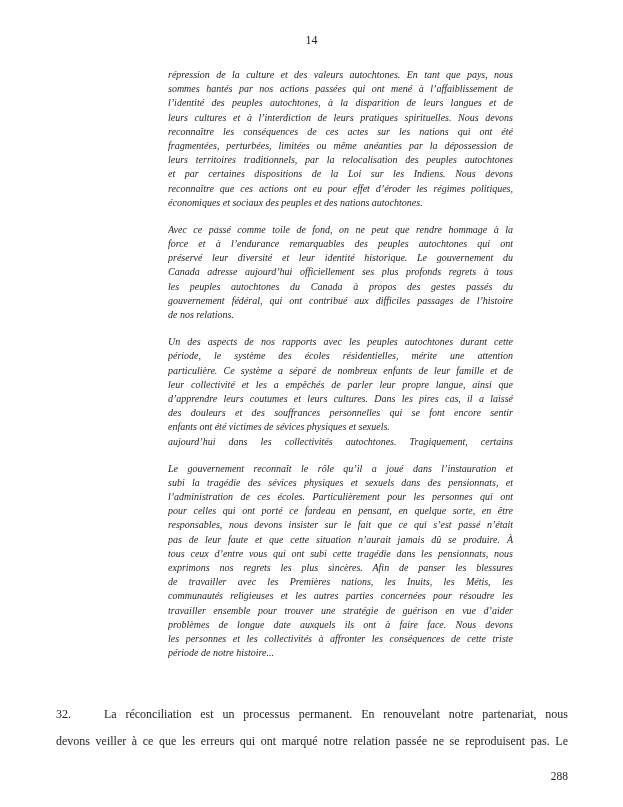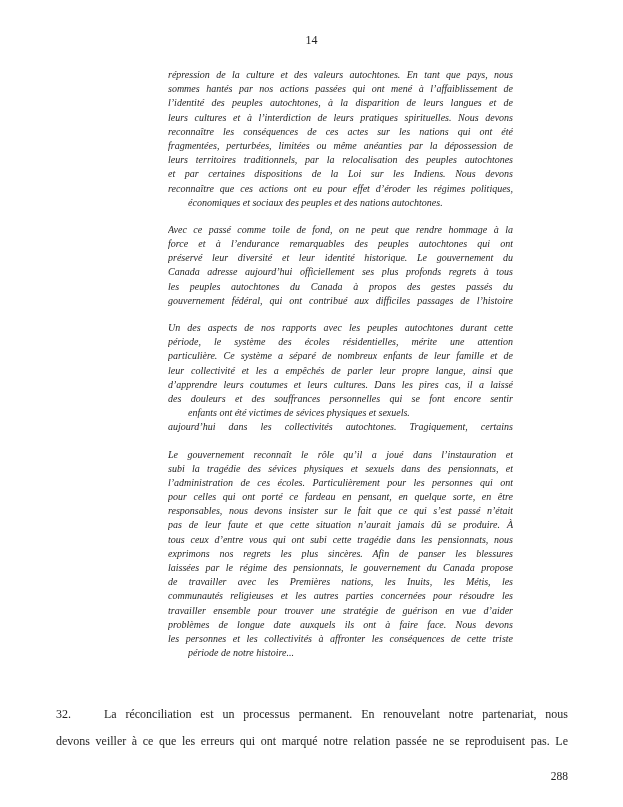--- a/index.html
+++ b/index.html
@@ -35,21 +35,21 @@
     line-height: 14.2px;
   }
   .qpara { margin-bottom: 13px; }
   .qpara:last-child { margin-bottom: 0; }
   .qline {
     text-align: justify;
     text-align-last: justify;
     height: 14.2px;
     overflow: hidden;
   }
-  .qline.final { text-align-last: left; margin-left: 20px; }
+  .qline.final { text-align-last: left; }
   .body-para {
     position: absolute;
     left: 56px;
     top: 677px;
     width: 512px;
     font-size: 12px;
     line-height: 27.3px;
     margin-top: 24px;
   }
   .bline {
@@ -91,41 +91,41 @@
         <div class="qline">reconnaître que ces actions ont eu pour effet d’éroder les régimes politiques,</div>
         <div class="qline final">économiques et sociaux des peuples et des nations autochtones.</div>
       </div>
       <div class="qpara">
         <div class="qline">Avec ce passé comme toile de fond, on ne peut que rendre hommage à la</div>
         <div class="qline">force et à l’endurance remarquables des peuples autochtones qui ont</div>
         <div class="qline">préservé leur diversité et leur identité historique.  Le gouvernement du</div>
         <div class="qline">Canada adresse aujourd’hui officiellement ses plus profonds regrets à tous</div>
         <div class="qline">les peuples autochtones du Canada à propos des gestes passés du</div>
         <div class="qline">gouvernement fédéral, qui ont contribué aux difficiles passages de l’histoire</div>
+        <div class="qline final">de nos relations.</div>
       </div>
       <div class="qpara">
         <div class="qline">Un des aspects de nos rapports avec les peuples autochtones durant cette</div>
         <div class="qline">période, le système des écoles résidentielles, mérite une attention</div>
         <div class="qline">particulière.  Ce système a séparé de nombreux enfants de leur famille et de</div>
         <div class="qline">leur collectivité et les a empêchés de parler leur propre langue, ainsi que</div>
         <div class="qline">d’apprendre leurs coutumes et leurs cultures.  Dans les pires cas, il a laissé</div>
         <div class="qline">des douleurs et des souffrances personnelles qui se font encore sentir</div>
         <div class="qline final">enfants ont été victimes de sévices physiques et sexuels.</div>
         <div class="qline">aujourd’hui dans les collectivités autochtones.  Tragiquement, certains</div>
       </div>
       <div class="qpara">
         <div class="qline">Le gouvernement reconnaît le rôle qu’il a joué dans l’instauration et</div>
         <div class="qline">subi la tragédie des sévices physiques et sexuels dans des pensionnats, et</div>
         <div class="qline">l’administration de ces écoles.  Particulièrement pour les personnes qui ont</div>
         <div class="qline">pour celles qui ont porté ce fardeau en pensant, en quelque sorte, en être</div>
         <div class="qline">responsables, nous devons insister sur le fait que ce qui s’est passé n’était</div>
         <div class="qline">pas de leur faute et que cette situation n’aurait jamais dû se produire.  À</div>
         <div class="qline">tous ceux d’entre vous qui ont subi cette tragédie dans les pensionnats, nous</div>
         <div class="qline">exprimons nos regrets les plus sincères.  Afin de panser les blessures</div>
-        <div class="qline">laissées par le régime des pensionnats, le gouvernement du Canada propose</div>
         <div class="qline">de travailler avec les Premières nations, les Inuits, les Métis, les</div>
         <div class="qline">communautés religieuses et les autres parties concernées pour résoudre les</div>
         <div class="qline">travailler ensemble pour trouver une stratégie de guérison en vue d’aider</div>
         <div class="qline">problèmes de longue date auxquels ils ont à faire face.  Nous devons</div>
         <div class="qline">les personnes et les collectivités à affronter les conséquences de cette triste</div>
         <div class="qline final">période de notre histoire...</div>
       </div>
     </div>
 
   <div class="body-para">

